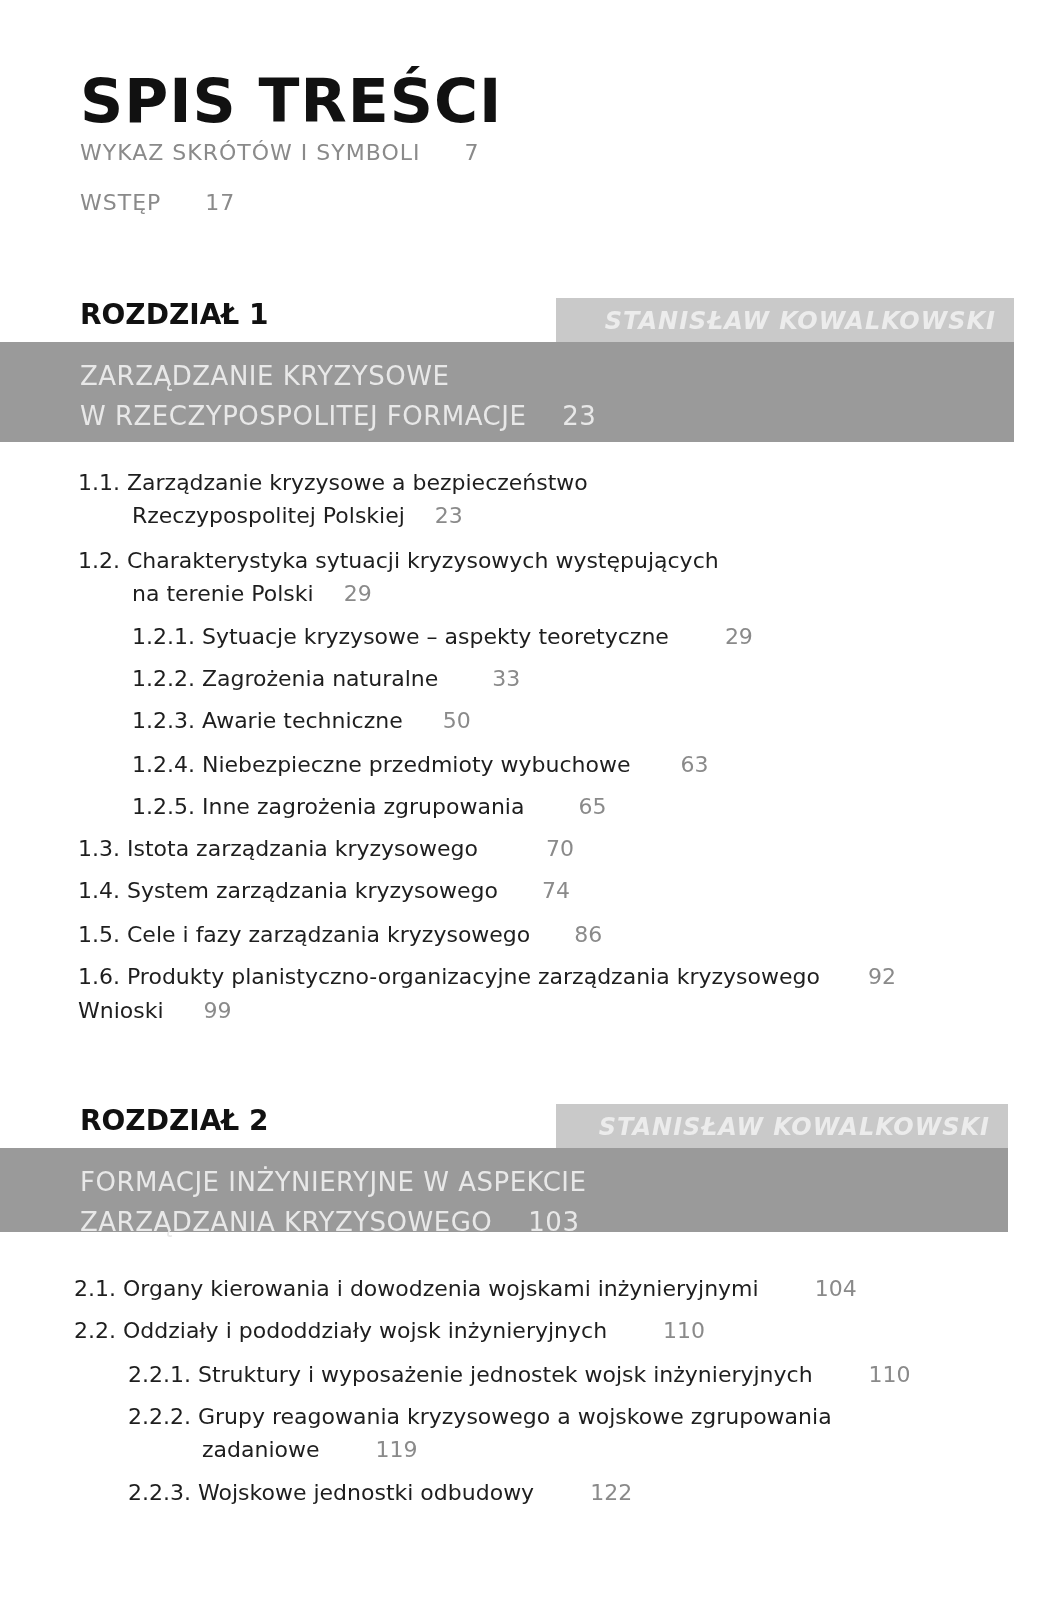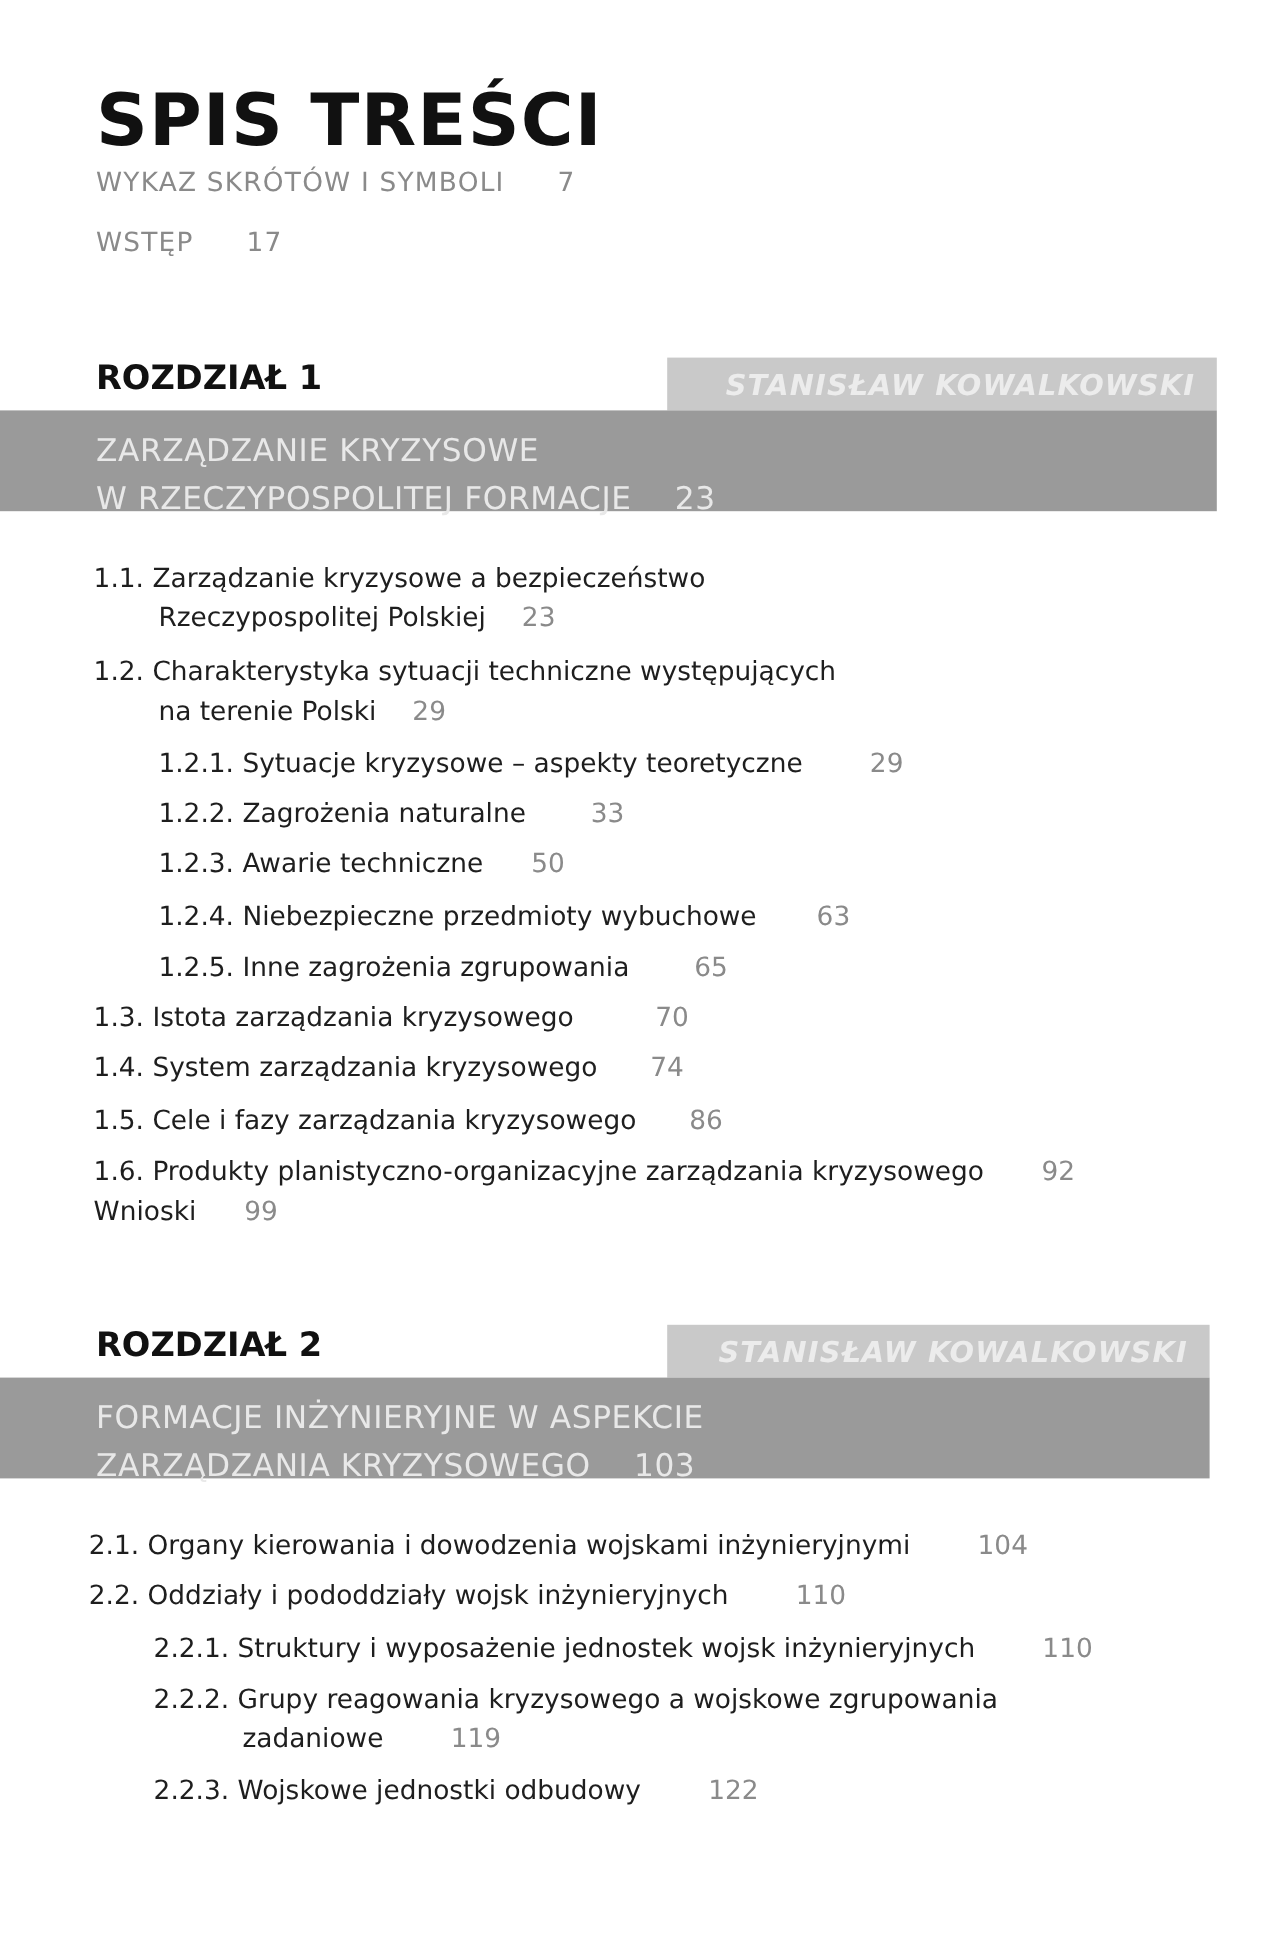--- a/index.html
+++ b/index.html
@@ -18,21 +18,21 @@
       position: absolute; left: 80px; top: 0;
       font-size: 28px; font-weight: bold; color: #111;
     }
     .ch-author {
       position: absolute; top: 0; height: 44px; right: 40px;
       background: #c9c9c9; color: #ececec; font-style: italic; font-weight: bold;
       font-size: 24px; line-height: 46px; text-align: right; padding-right: 18px;
       letter-spacing: 1px;
     }
     .ch-band {
-      position: absolute; left: 0; top: 44px; height: 84px; right: 40px;
+      position: absolute; left: 0; top: 44px; height: 100px; right: 40px;
       background: #9a9a9a; color: #e8e8e8;
     }
     .ch-title { position: absolute; left: 80px; top: 14px; font-size: 26px; line-height: 40px; letter-spacing: 0.5px; }
     .ch-title .pg { margin-left: 36px; }
     .toc { position: absolute; left: 0; width: 1054px; }
     .entry { position: absolute; font-size: 22px; line-height: 33px; color: #1e1e1e; white-space: nowrap; }
     .entry .num { display: inline-block; }
     .entry .pg { color: #8a8a8a; margin-left: 30px; }
     .entry .cont { display: block; }
   </style>
@@ -60,21 +60,21 @@
 </div>
 
 <div class="toc">
   <div class="entry" style="left:78px; top:466px">
     <span class="num">1.1.</span>
     <span>Zarządzanie kryzysowe a bezpieczeństwo</span>
     <span class="cont" style="padding-left:54px"><span>Rzeczypospolitej Polskiej</span><span class="pg">23</span></span>
   </div>
   <div class="entry" style="left:78px; top:544px">
     <span class="num">1.2.</span>
-    <span>Charakterystyka sytuacji techniczne występujących</span>
+    <span>Charakterystyka sytuacji kryzysowych występujących</span>
     <span class="cont" style="padding-left:54px"><span>na terenie Polski</span><span class="pg">29</span></span>
   </div>
   <div class="entry" style="left:132px; top:620px">
     <span>1.2.1.</span> <span>Sytuacje kryzysowe – aspekty teoretyczne</span><span class="pg" style="margin-left:56px">29</span>
   </div>
   <div class="entry" style="left:132px; top:662px">
     <span>1.2.2.</span> <span>Zagrożenia naturalne</span><span class="pg" style="margin-left:54px">33</span>
   </div>
   <div class="entry" style="left:132px; top:704px">
     <span>1.2.3.</span> <span>Awarie techniczne</span><span class="pg" style="margin-left:40px">50</span>

